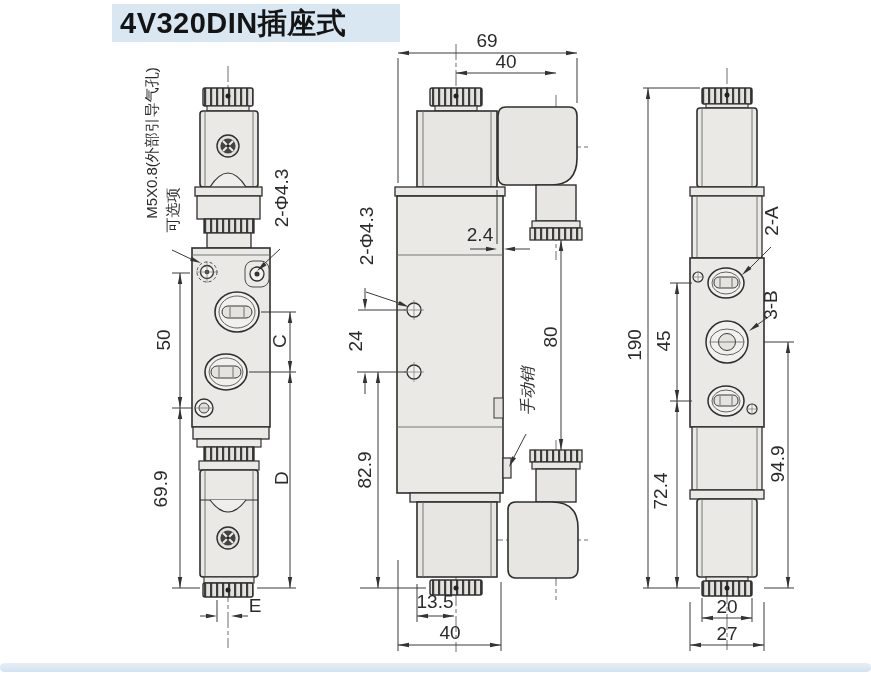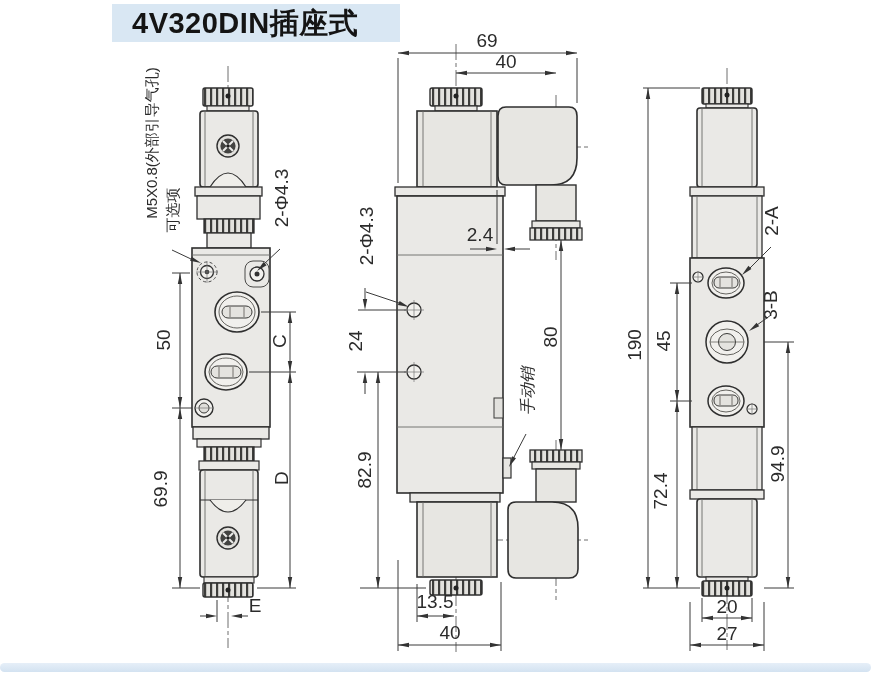--- a/index.html
+++ b/index.html
@@ -1,20 +1,20 @@
 <!DOCTYPE html>
 <html><head>
 <meta charset="utf-8">
 <style>
   html,body{margin:0;padding:0;background:#ffffff;}
   body{width:871px;height:678px;position:relative;font-family:"Liberation Sans",sans-serif;overflow:hidden;}
   .title{
     position:absolute;left:112px;top:4px;width:288px;height:38px;
     background:#d9e7f3;color:#141414;font-size:29px;font-weight:bold;
-    line-height:38px;padding-left:20px;box-sizing:border-box;letter-spacing:0.5px;
+    line-height:38px;padding-left:8px;box-sizing:border-box;letter-spacing:0.5px;
     white-space:nowrap;
   }
   svg.drawing{position:absolute;left:0;top:0;}
   .footer-bar{
     position:absolute;left:0;top:663px;width:871px;height:9px;
     background:linear-gradient(#e6eff8,#d3e2f1);border-radius:5px;
   }
   text{fill:#2b2b2b;font-family:"Liberation Sans",sans-serif;}
   .dim-t{font-size:19px;}
   .small-t{font-size:15px;}

